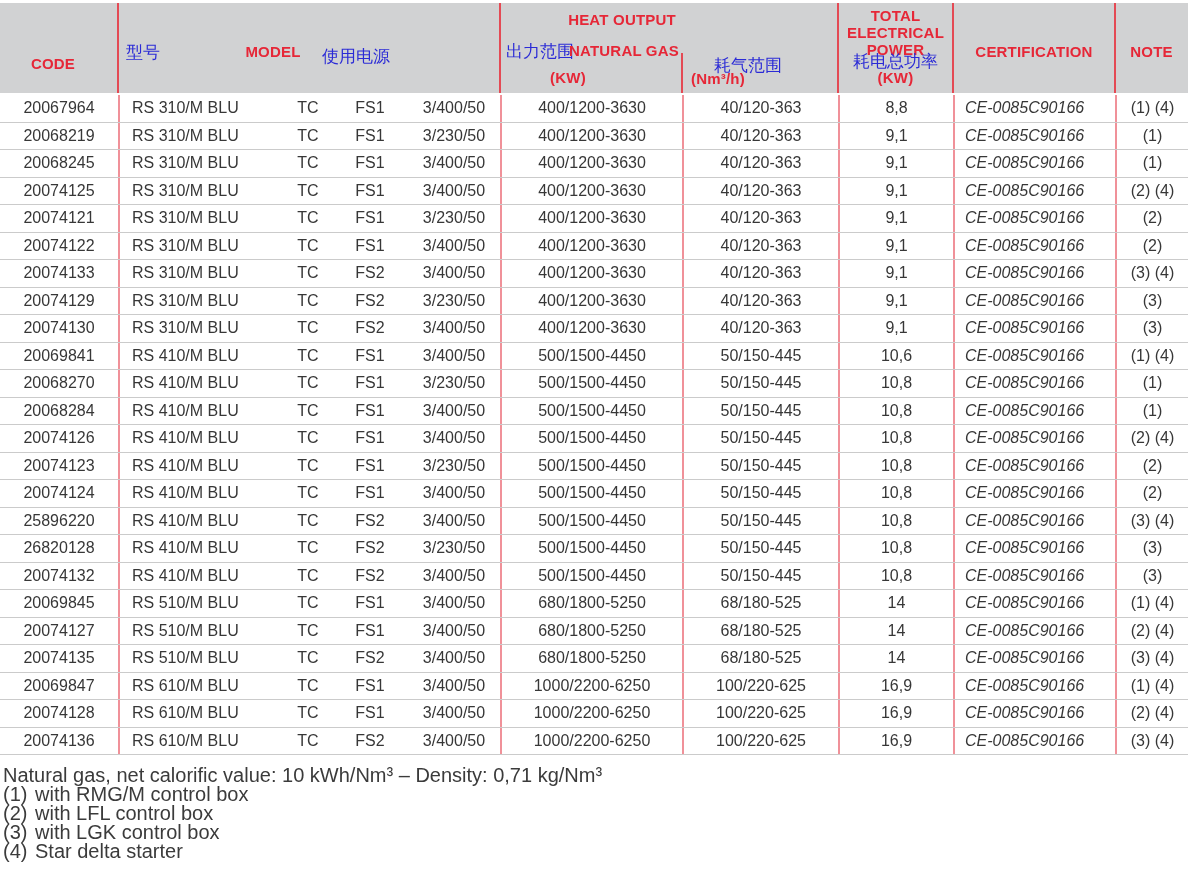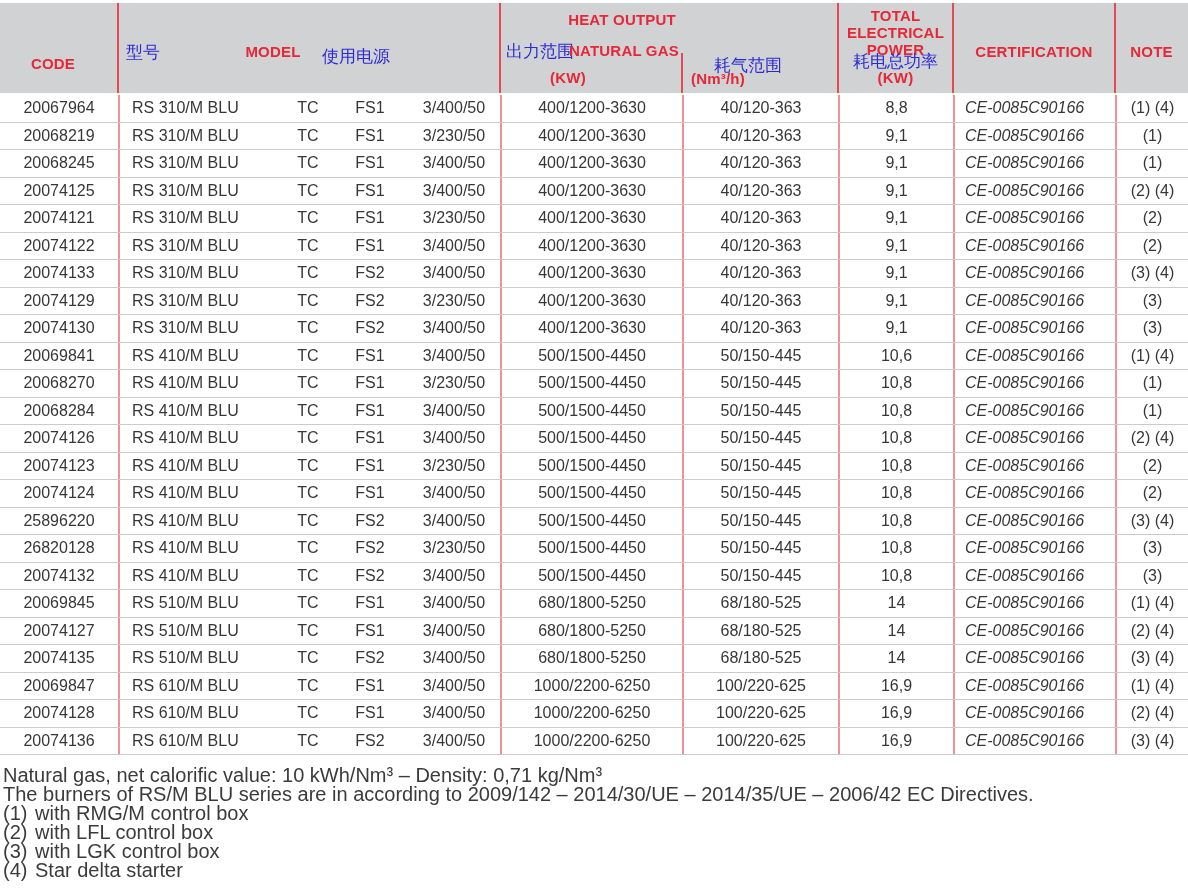--- a/index.html
+++ b/index.html
@@ -427,21 +427,20 @@
         <div class="cell vline">1000/2200-6250</div>
         <div class="cell vline">100/220-625</div>
         <div class="cell vline">16,9</div>
         <div class="cell vline c-cert">CE-0085C90166</div>
         <div class="cell vline">(3) (4)</div>
       </div>
     </div>
 
   <div id="footer">
     <div>Natural gas, net calorific value: 10 kWh/Nm³ – Density: 0,71 kg/Nm³</div>
-    <div>The burners of RS/M BLU series are in according to 2009/142 – 2014/30/UE – 2014/35/UE – 2006/42 EC Directives.</div>
     <div id="note-list">
         <div class="note-row">
           <div>(1)</div>
           <div>with RMG/M control box</div>
         </div>
         <div class="note-row">
           <div>(2)</div>
           <div>with LFL control box</div>
         </div>
         <div class="note-row">

